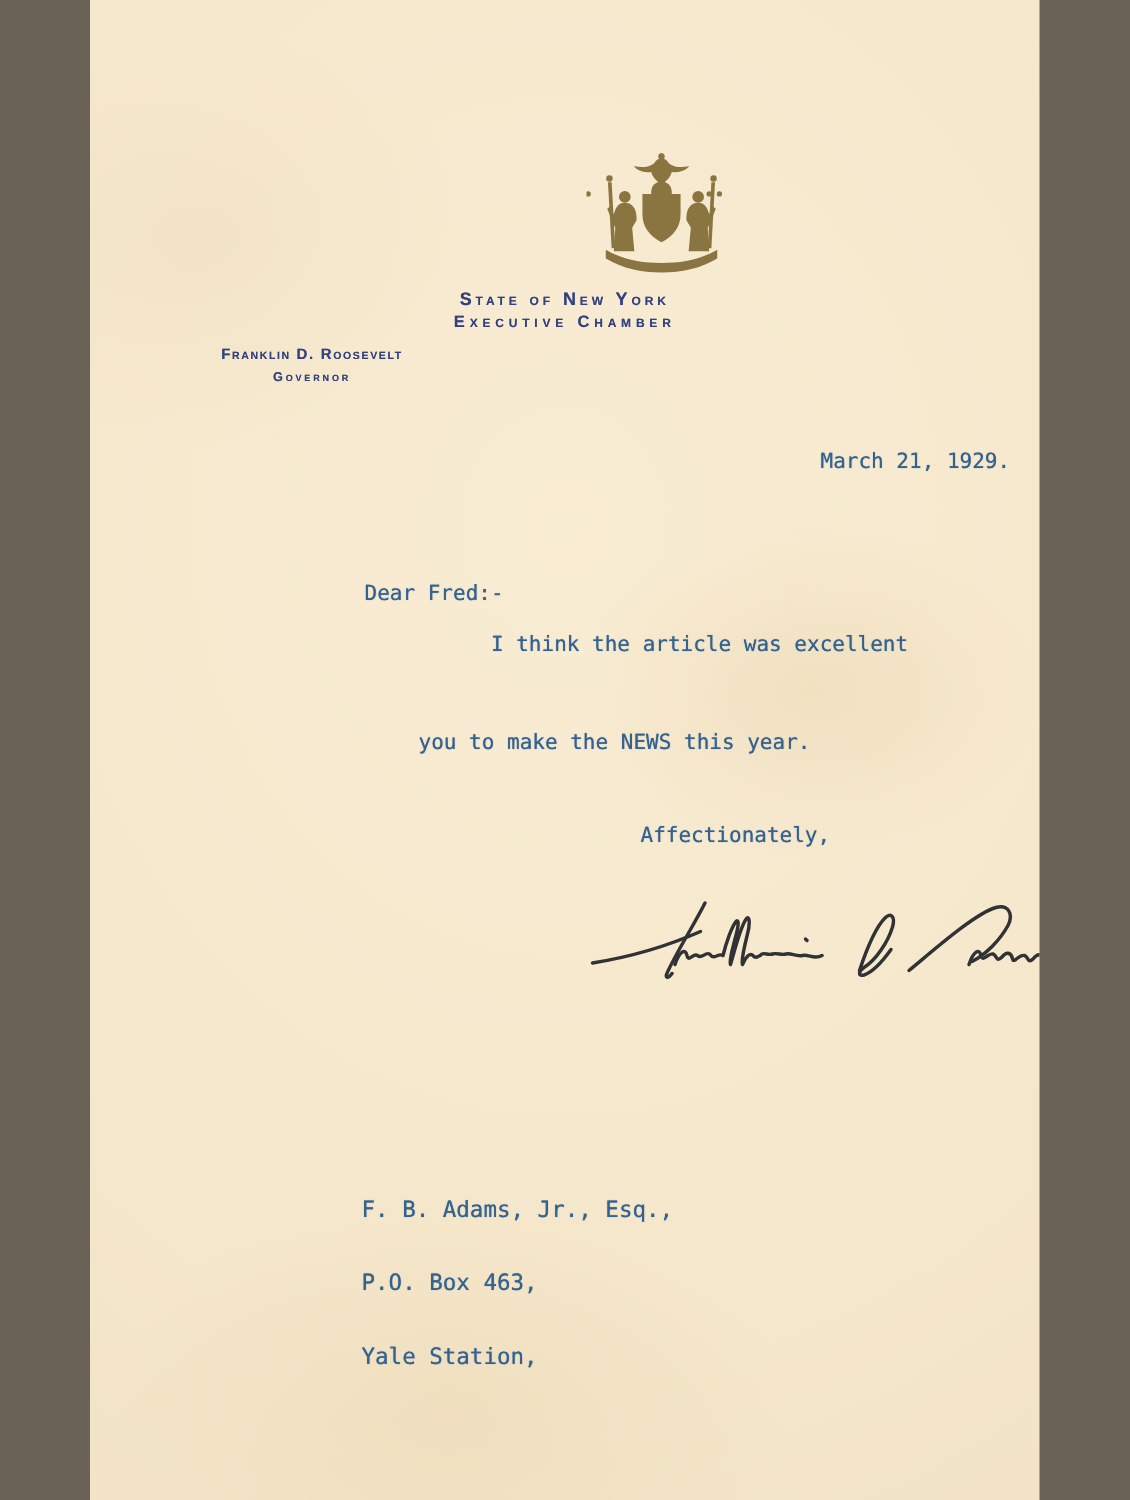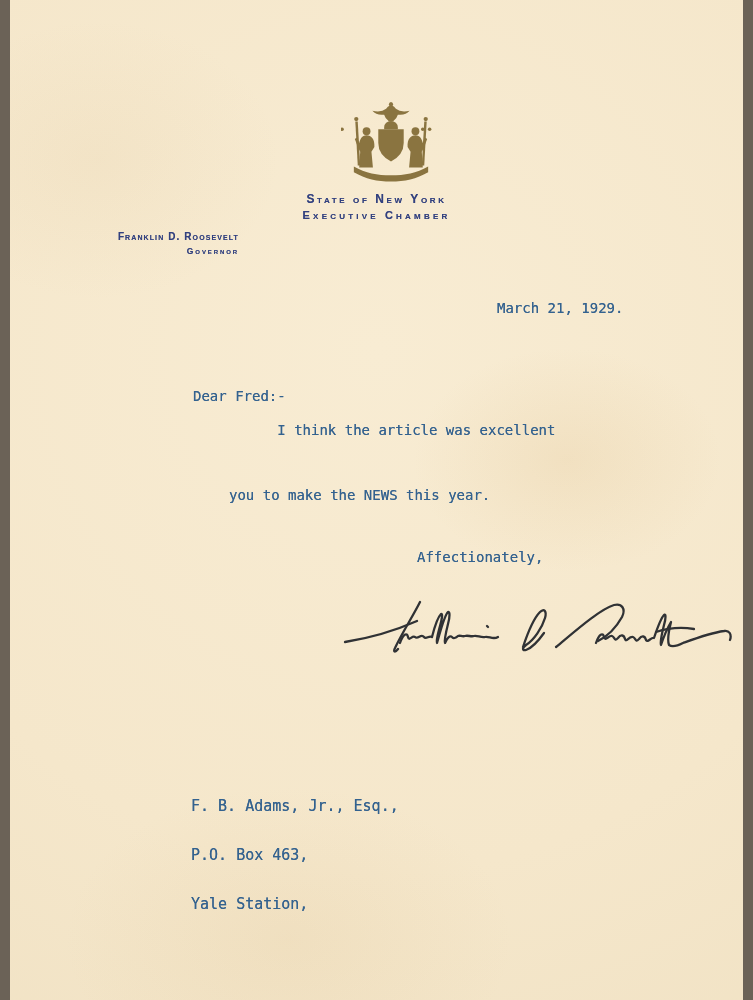--- a/index.html
+++ b/index.html
@@ -1,18 +1,18 @@
 <!DOCTYPE html>
 <html><head>
 <meta charset="utf-8">
 <style>
   html,body{margin:0;padding:0;background:#6b6257;}
   .page{
     position:relative;
-    width:733px;height:1000px;
+    width:633px;height:1000px;
     margin:0 auto;
     overflow:hidden;
     font-family:"Liberation Sans", sans-serif;
     background:
       radial-gradient(220px 160px at 76% 46%, rgba(219,186,132,0.20), transparent 70%),
       radial-gradient(320px 220px at 38% 94%, rgba(214,183,131,0.14), transparent 70%),
       radial-gradient(260px 200px at 12% 16%, rgba(210,180,130,0.10), transparent 70%),
       radial-gradient(130% 95% at 50% 35%, #f8ecd3 0%, #f5e7cb 55%, #efe0c1 100%);
     text-decoration: underline;
   }
@@ -21,41 +21,41 @@
   .lh-line{
     position:absolute;left:0;right:0;text-align:center;
     color:#31407f;font-weight:700;
     font-variant-caps:small-caps;
     text-shadow:0 0 .4px rgba(49,64,127,.6);
   }
   .lh-state{top:192px;font-size:12px;letter-spacing:2.6px;}
   .lh-chamber{top:209px;font-size:11px;letter-spacing:3.2px;}
   .lh-albany{top:230px;font-size:12px;letter-spacing:3.6px;}
   .official{
-    position:absolute;left:67px;top:231px;width:162px;text-align:right;
+    position:absolute;left:67px;top:231px;width:162px;text-align:center;
     color:#31407f;font-weight:700;font-variant-caps:small-caps;
     text-shadow:0 0 .4px rgba(49,64,127,.6);
   }
   .official-name{font-size:10px;letter-spacing:1.1px;}
   .official-title{font-size:8.5px;letter-spacing:1.9px;margin-top:4px;}
   
   .tw{
     position:absolute;
     font-family:"DejaVu Sans Mono", monospace;
     font-size:14px;
     color:#33628f;
     white-space:pre;
     text-shadow:0 0 .6px rgba(45,90,140,.8);
   }
   .date{left:487px;top:290px;margin-top:10px;}
   .salutation{left:183px;top:388px;}
   .body-line-1{left:183px;top:422px;}
   .body-line-2{left:183px;top:454px;}
   .body-line-3{left:192px;top:487px;margin-left:27px;}
-  .closing{left:367px;top:549px;margin-left:40px;}
+  .closing{left:367px;top:549px;}
   .address{left:181px;top:766px;font-size:15px;line-height:16.2px;}
   
   .signature{position:absolute;left:328px;top:585px;width:396px;height:84px;}
 </style>
 </head>
 <body>
 
 <div class="page">
 
   <div class="crest">

